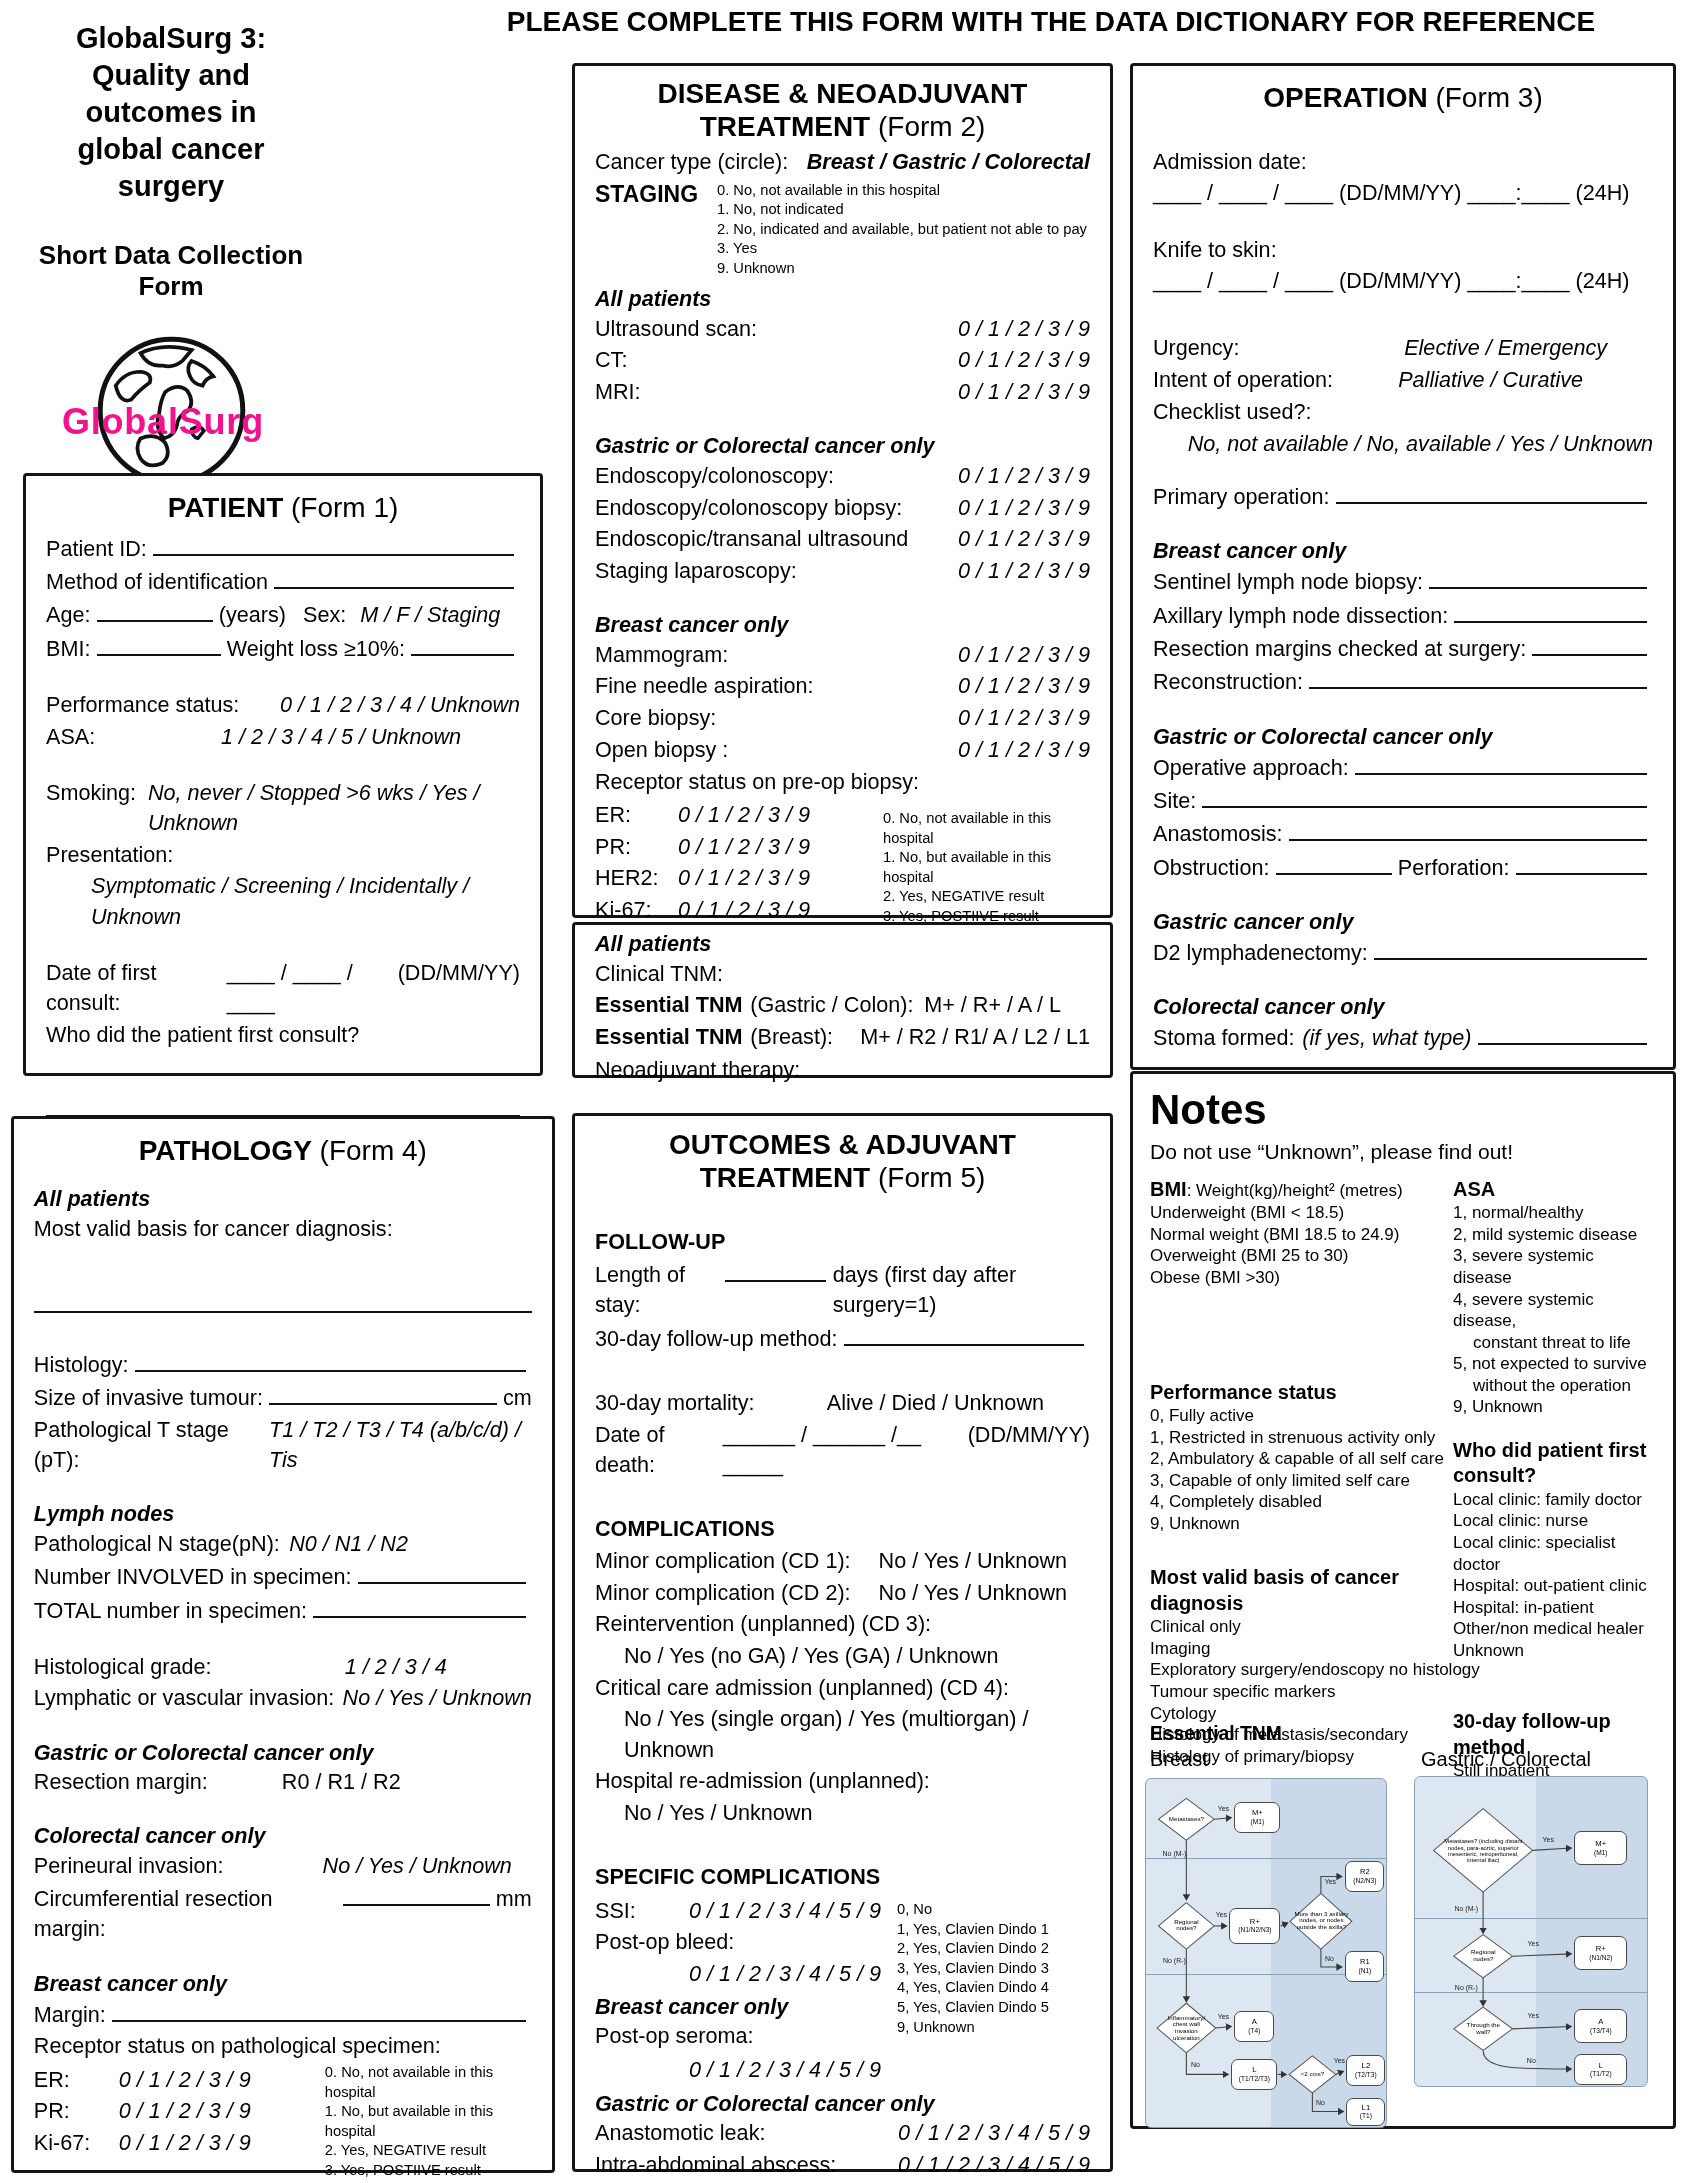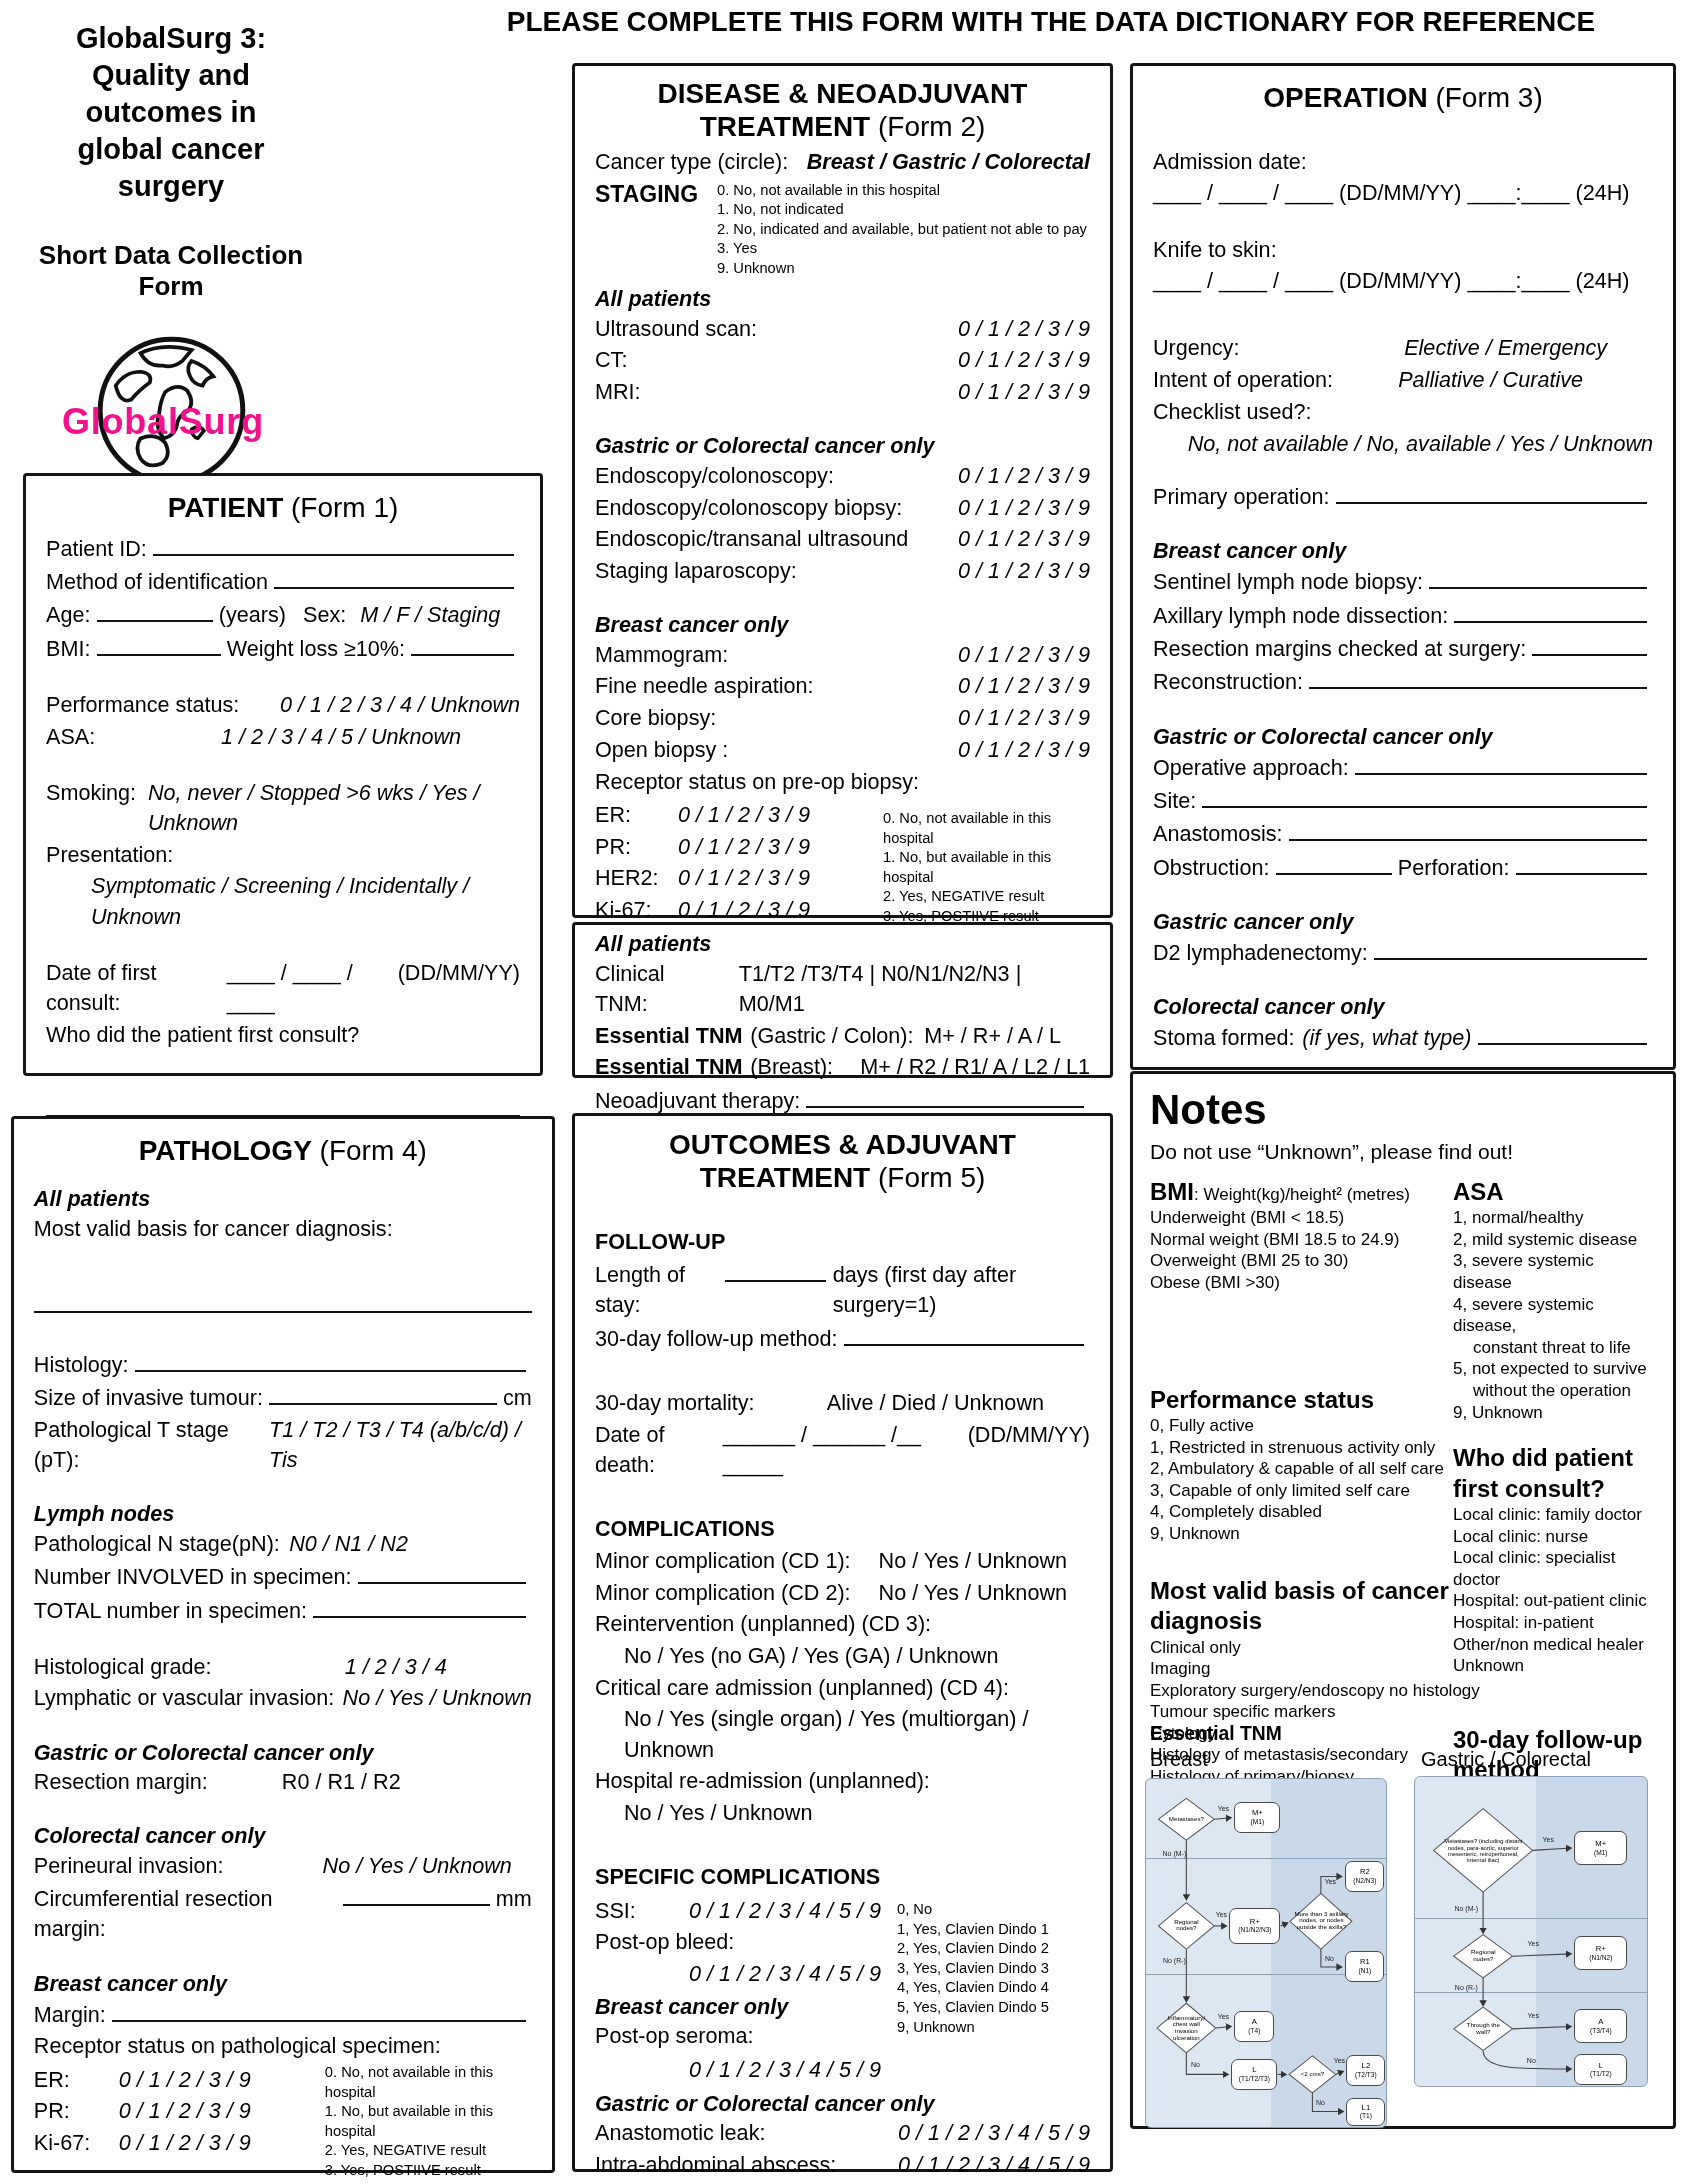--- a/index.html
+++ b/index.html
@@ -30,21 +30,21 @@
   .logotxt{position:absolute;left:50%;top:68px;transform:translateX(-54%);
            font-size:36px;font-weight:700;color:#f2128e;letter-spacing:0.8px;}
   .link{font-size:23px;color:#1414ee;text-decoration:underline;}
   
   .ntitle{font-size:42px;font-weight:700;margin:7.7px 0 6.2px;}
   .nintro{font-size:21px;}
   .ncols{display:flex;margin-top:12.4px;}
   .ncol-l{width:303px;}
   .ncol-r{flex:1;}
   .nblock{font-size:17px;line-height:1.27;}
-  .nblock .bt{font-weight:700;font-size:24px;}
+  .nblock .bt{font-weight:700;font-size:20px;}
   .nind{padding-left:20px;}
   
   .flowwrap{position:absolute;left:9.3px;top:693px;width:510px;height:357px;}
   .fpanel{position:absolute;border:0.8px solid #8aa0b8;border-radius:6.2px;
           background:linear-gradient(90deg,#dde7f2 0 52%,#c9d9ea 52% 100%);}
   .fsvg{position:absolute;left:0;top:0;}
   .fbox{position:absolute;background:#fff;border:1.5px solid #4a4a4a;border-radius:7px;
         display:flex;flex-direction:column;align-items:center;justify-content:center;
         font-size:7.7px;line-height:1.12;text-align:center;box-sizing:border-box;}
   .fbox .s{font-size:6.6px;}
@@ -245,21 +245,20 @@
         <div>3. Yes, POSTIIVE result</div>
         <div>9. Unknown</div>
       </div>
     </div>
   </div>
 
   <div class="box" style="left:572px;top:922px;width:541px;height:156px;">
     <div class="sec bi" style="margin-top:1.5px;">All patients</div>
     <div class="row">
       <span>Clinical TNM:</span>
-      <span style="margin-left:17px;">T1/T2 /T3/T4  |  N0/N1/N2/N3  |  M0/M1</span>
     </div>
     <div class="row">
       <span class="b">Essential TNM</span>
       <span style="margin-left:7.7px;">(Gastric / Colon):</span>
       <span style="margin-left:10.8px;">M+  /  R+  /  A  /  L</span>
     </div>
     <div class="row">
       <span class="b">Essential TNM</span>
       <span style="margin-left:7.7px;">(Breast):</span>
       <span style="margin-left:auto;">M+ / R2 / R1/ A / L2 / L1</span>

